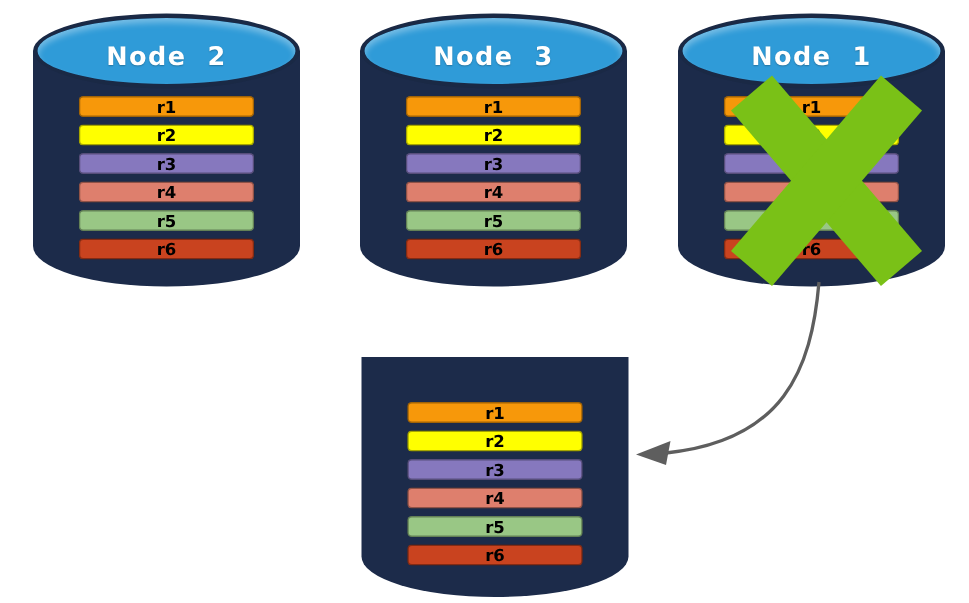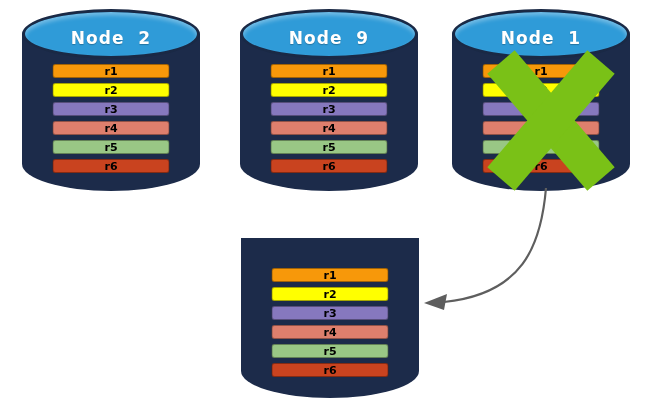--- a/index.html
+++ b/index.html
@@ -40,21 +40,21 @@
       <div class="bar" style="background: rgb(134, 120, 190);">r3</div>
       <div class="bar" style="background: rgb(222, 127, 109);">r4</div>
       <div class="bar" style="background: rgb(153, 199, 133);">r5</div>
       <div class="bar" style="background: rgb(201, 67, 31);">r6</div>
     </div>
   </div>
 
   <div class="cylinder" style="left:240px;top:9px;">
     <div class="cyl-body"></div>
     <div class="cyl-top">
-      <span class="cyl-title">Node 9</span>
+      <span class="cyl-title">Node 3</span>
     </div>
     <div class="bars">
       <div class="bar" style="background: rgb(247, 152, 10);">r1</div>
       <div class="bar" style="background: rgb(255, 255, 0);">r2</div>
       <div class="bar" style="background: rgb(134, 120, 190);">r3</div>
       <div class="bar" style="background: rgb(222, 127, 109);">r4</div>
       <div class="bar" style="background: rgb(153, 199, 133);">r5</div>
       <div class="bar" style="background: rgb(201, 67, 31);">r6</div>
     </div>
   </div>

